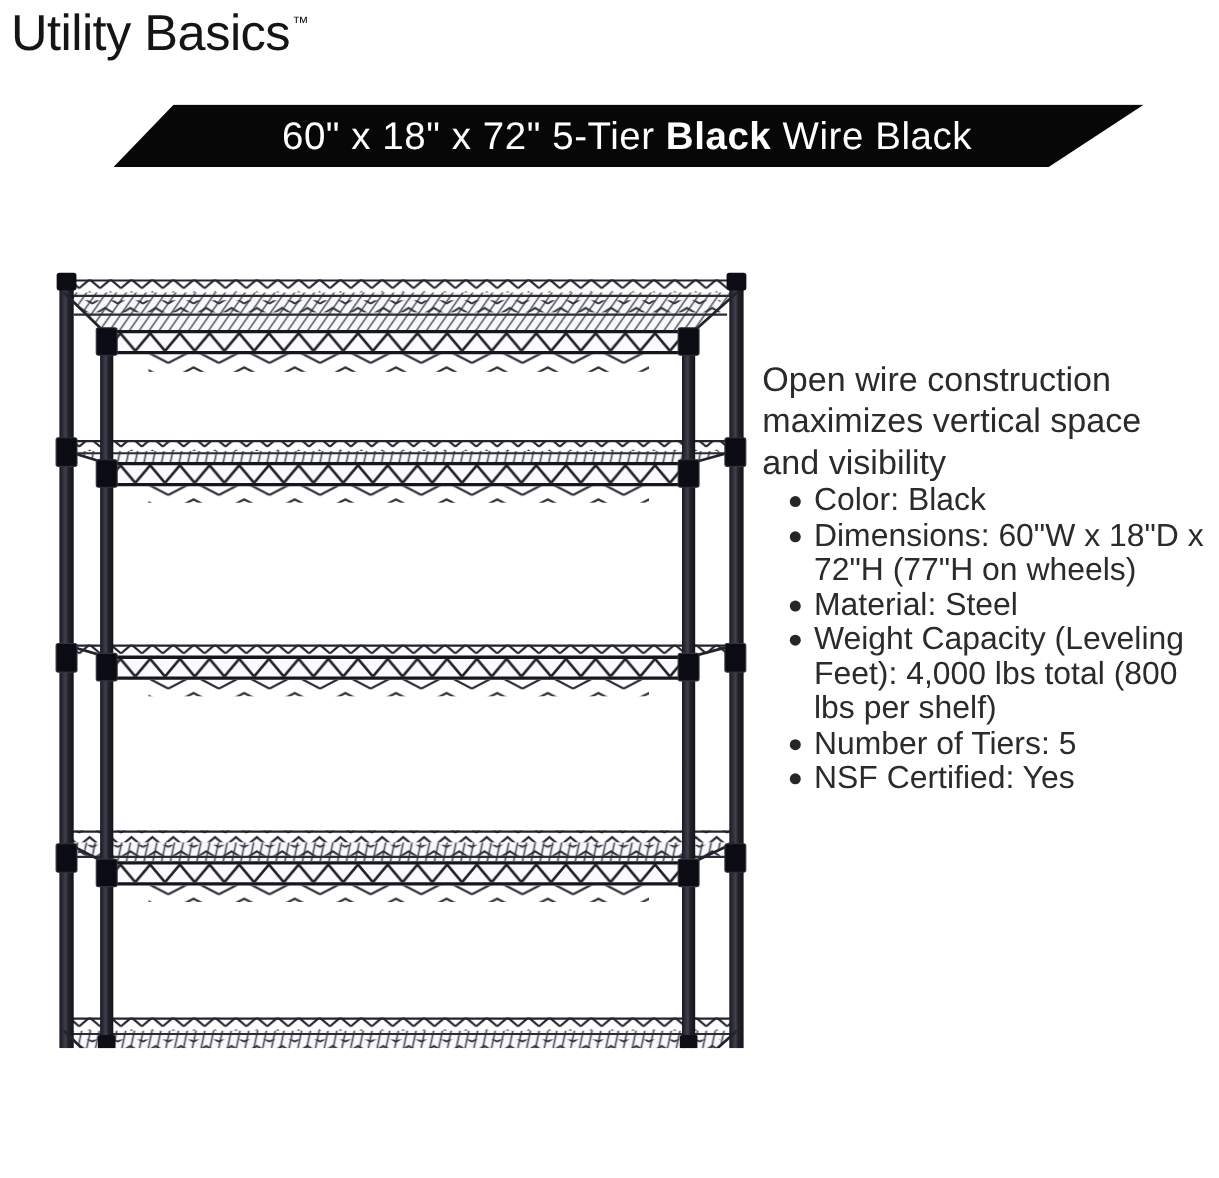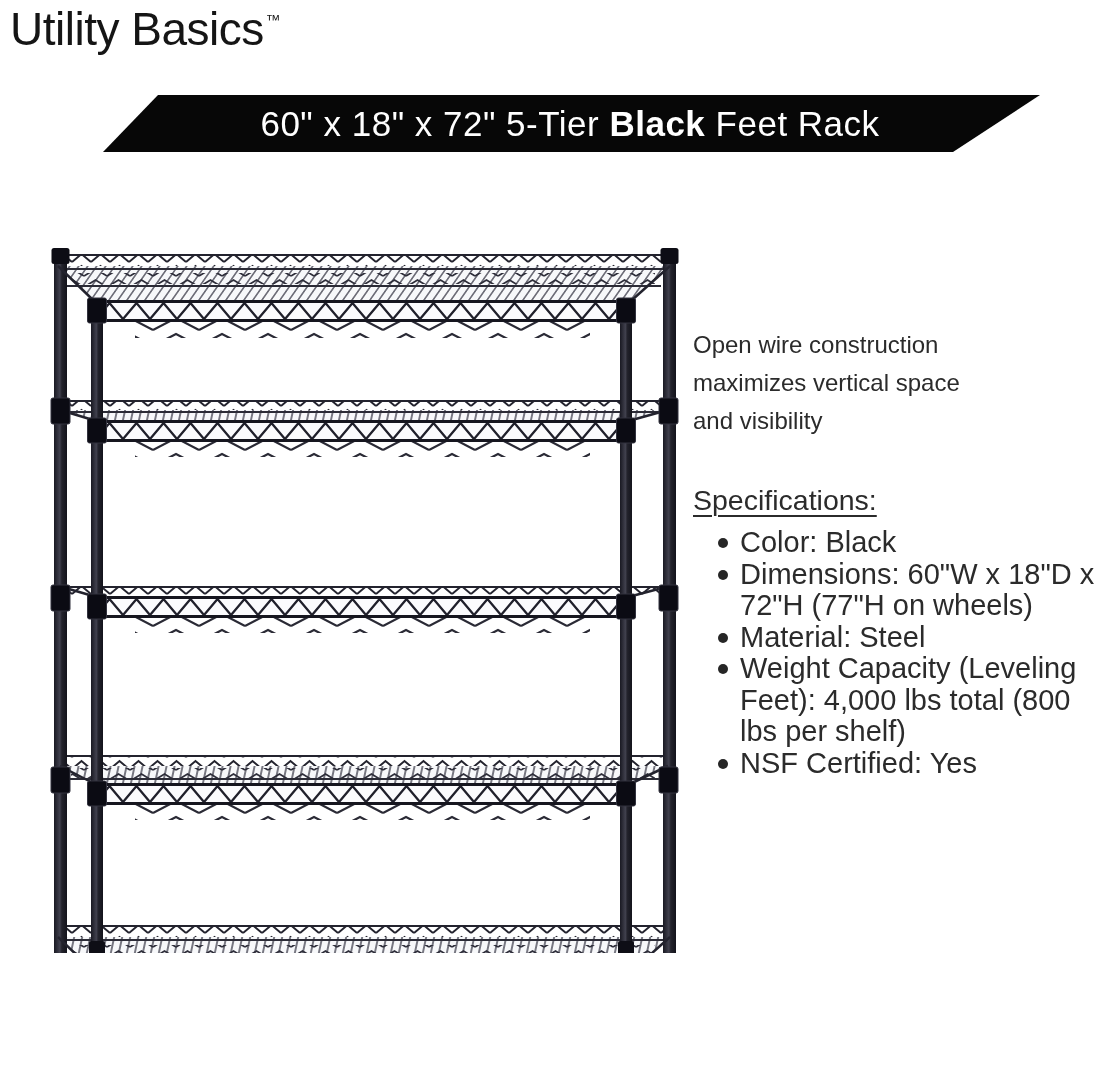--- a/index.html
+++ b/index.html
@@ -16,39 +16,39 @@
           clip-path:polygon(63px 0,945px 0,858px 100%,8px 100%);
           color:#ffffff;font-size:35px;line-height:57px;text-align:center;letter-spacing:.5px;
           white-space:nowrap;}
   .banner b{font-weight:700;text-align:right;}
 
   
   .rack{position:absolute;left:15px;top:243px;width:680px;height:828px;margin:0;}
 
   
   .info{position:absolute;left:693px;top:326px;width:410px;color:#2b2b2b;}
-  .desc{font-size:24px;line-height:38px;margin:0;}
+  .desc{font-size:31px;line-height:38px;margin:0;}
   .spec-h{font-size:28.5px;font-weight:400;margin:44px 0 10px 0;color:#2b2b2b;
           text-decoration:underline;text-underline-offset:5px;text-decoration-thickness:2px;}
   .spec-list{list-style:none;margin:0;padding:0;font-size:29px;line-height:31.5px;}
   .spec-list li{position:relative;padding-left:47px;}
   .spec-list li::before{content:"";position:absolute;left:25px;top:11px;width:10px;height:10px;
           border-radius:50%;background:#262626;}
 </style>
 </head>
 <body>
 
 <div class="canvas">
 
   <div class="brand">
     <span>Utility Basics</span><sup>™</sup>
   </div>
 
   <div class="banner">
-    <span>60" x 18" x 72" 5-Tier </span><b>Black</b><span> Feet Rack</span>
+    <span>60" x 18" x 72" 5-Tier </span><b>Black</b><span> Wire Black</span>
   </div>
 
   <figure class="rack">
     <svg width="680" height="828" viewBox="0 0 680 828" xmlns="http://www.w3.org/2000/svg">
       <defs>
         <linearGradient id="pg" x1="0" y1="0" x2="1" y2="0">
           <stop offset="0" stop-color="#191922"></stop>
             <stop offset="0.45" stop-color="#41414e"></stop>
           <stop offset="0.6" stop-color="#23232c"></stop>
             <stop offset="1" stop-color="#13131b"></stop>
@@ -245,23 +245,23 @@
       </g>
     </svg>
   </figure>
 
   <aside class="info">
     <p class="desc">
       <span>Open wire construction</span><br>
       <span>maximizes vertical space</span><br>
       <span>and visibility</span>
     </p>
-    <h2 class="spec-h">Specifications:</h2>
     <ul class="spec-list">
       <li>Color: Black</li>
       <li>Dimensions: 60"W x 18"D x 72"H (77"H on wheels)</li>
       <li>Material: Steel</li>
       <li>Weight Capacity (Leveling Feet): 4,000 lbs total (800 lbs per shelf)</li>
+      <li>Number of Tiers: 5</li>
       <li>NSF Certified: Yes</li>
     </ul>
   </aside>
 
 </div>
 
 </body></html>

